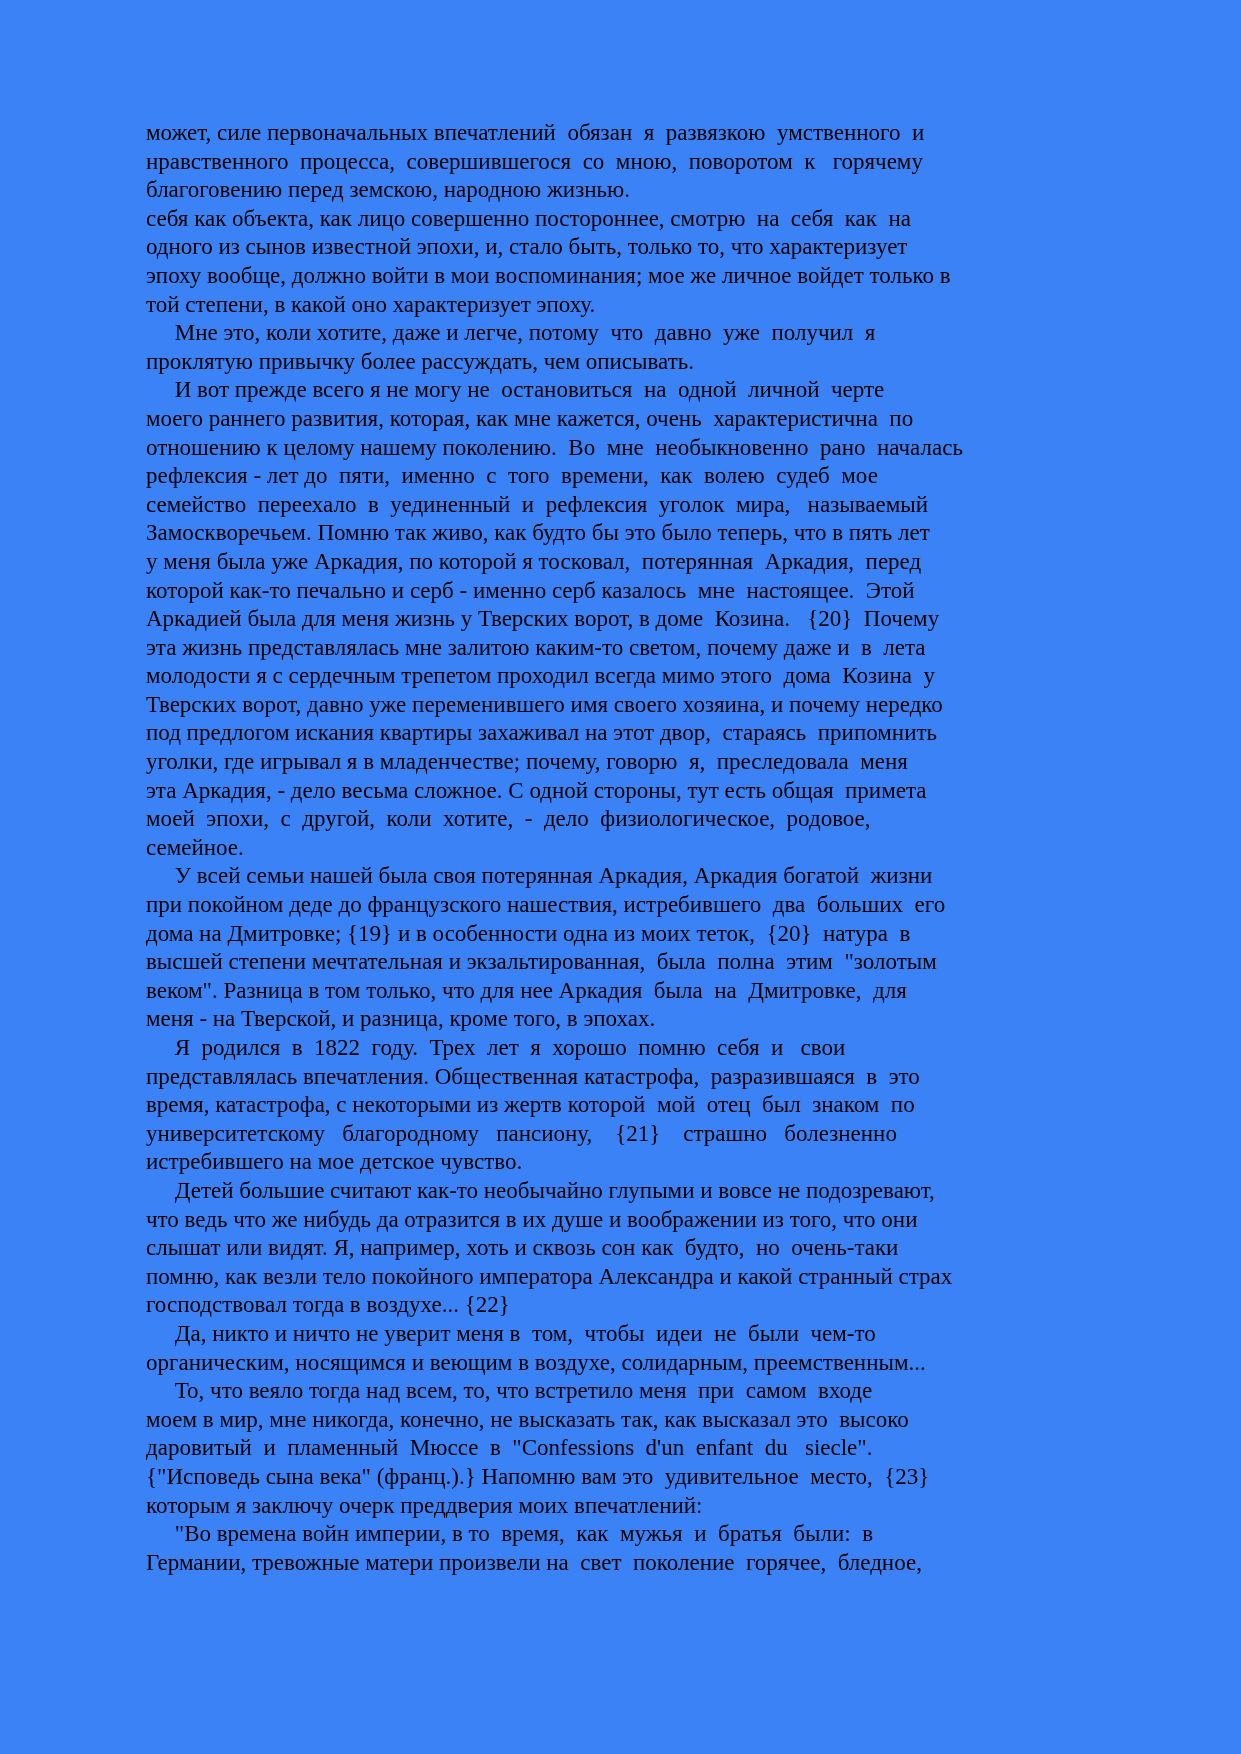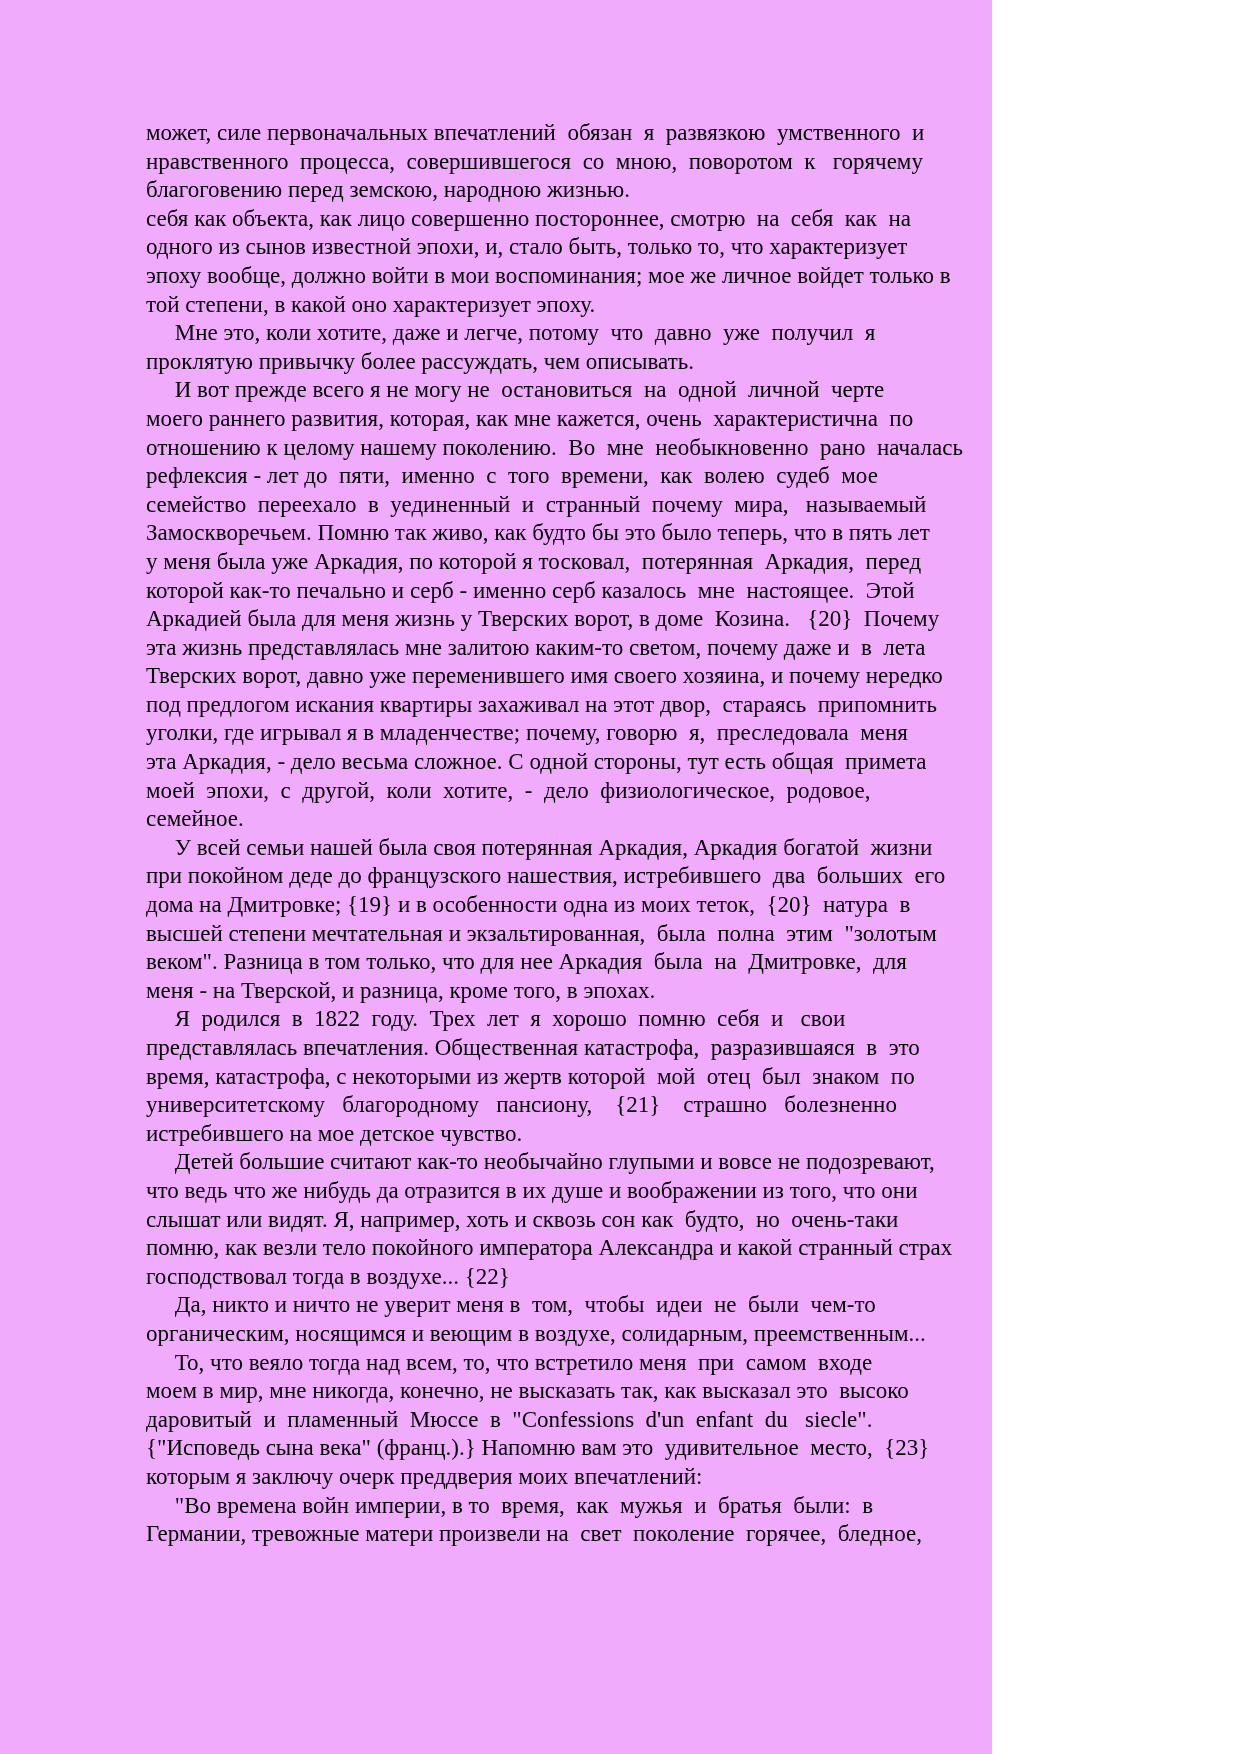--- a/index.html
+++ b/index.html
@@ -2,23 +2,23 @@
 <html><head>
 <meta charset="utf-8">
 <style>
   html, body {
     margin: 0;
     padding: 0;
     background: #ffffff;
   }
   .page {
     position: relative;
-    width: 992px;
+    width: 1241px;
     height: 1754px;
-    background: #f0abfc;
+    background: #3b82f6;
     overflow: hidden;
     text-decoration: underline;
   }
   .text-block {
     position: absolute;
     left: 146px;
     top: 119px;
     width: 1010px;
     font-family: "Liberation Serif", "DejaVu Serif", serif;
     font-size: 23px;
@@ -41,26 +41,27 @@
       <div class="text-line">себя как объекта, как лицо совершенно постороннее, смотрю  на  себя  как  на</div>
       <div class="text-line">одного из сынов известной эпохи, и, стало быть, только то, что характеризует</div>
       <div class="text-line">эпоху вообще, должно войти в мои воспоминания; мое же личное войдет только в</div>
       <div class="text-line">той степени, в какой оно характеризует эпоху.</div>
       <div class="text-line">     Мне это, коли хотите, даже и легче, потому  что  давно  уже  получил  я</div>
       <div class="text-line">проклятую привычку более рассуждать, чем описывать.</div>
       <div class="text-line">     И вот прежде всего я не могу не  остановиться  на  одной  личной  черте</div>
       <div class="text-line">моего раннего развития, которая, как мне кажется, очень  характеристична  по</div>
       <div class="text-line">отношению к целому нашему поколению.  Во  мне  необыкновенно  рано  началась</div>
       <div class="text-line">рефлексия - лет до  пяти,  именно  с  того  времени,  как  волею  судеб  мое</div>
-      <div class="text-line">семейство  переехало  в  уединенный  и  странный  почему  мира,   называемый</div>
+      <div class="text-line">семейство  переехало  в  уединенный  и  рефлексия  уголок  мира,   называемый</div>
       <div class="text-line">Замоскворечьем. Помню так живо, как будто бы это было теперь, что в пять лет</div>
       <div class="text-line">у меня была уже Аркадия, по которой я тосковал,  потерянная  Аркадия,  перед</div>
       <div class="text-line">которой как-то печально и серб - именно серб казалось  мне  настоящее.  Этой</div>
       <div class="text-line">Аркадией была для меня жизнь у Тверских ворот, в доме  Козина.   {20}  Почему</div>
       <div class="text-line">эта жизнь представлялась мне залитою каким-то светом, почему даже и  в  лета</div>
+      <div class="text-line">молодости я с сердечным трепетом проходил всегда мимо этого  дома  Козина  у</div>
       <div class="text-line">Тверских ворот, давно уже переменившего имя своего хозяина, и почему нередко</div>
       <div class="text-line">под предлогом искания квартиры захаживал на этот двор,  стараясь  припомнить</div>
       <div class="text-line">уголки, где игрывал я в младенчестве; почему, говорю  я,  преследовала  меня</div>
       <div class="text-line">эта Аркадия, - дело весьма сложное. С одной стороны, тут есть общая  примета</div>
       <div class="text-line">моей  эпохи,  с  другой,  коли  хотите,  -  дело  физиологическое,  родовое,</div>
       <div class="text-line">семейное.</div>
       <div class="text-line">     У всей семьи нашей была своя потерянная Аркадия, Аркадия богатой  жизни</div>
       <div class="text-line">при покойном деде до французского нашествия, истребившего  два  больших  его</div>
       <div class="text-line">дома на Дмитровке; {19} и в особенности одна из моих теток,  {20}  натура  в</div>
       <div class="text-line">высшей степени мечтательная и экзальтированная,  была  полна  этим  "золотым</div>

